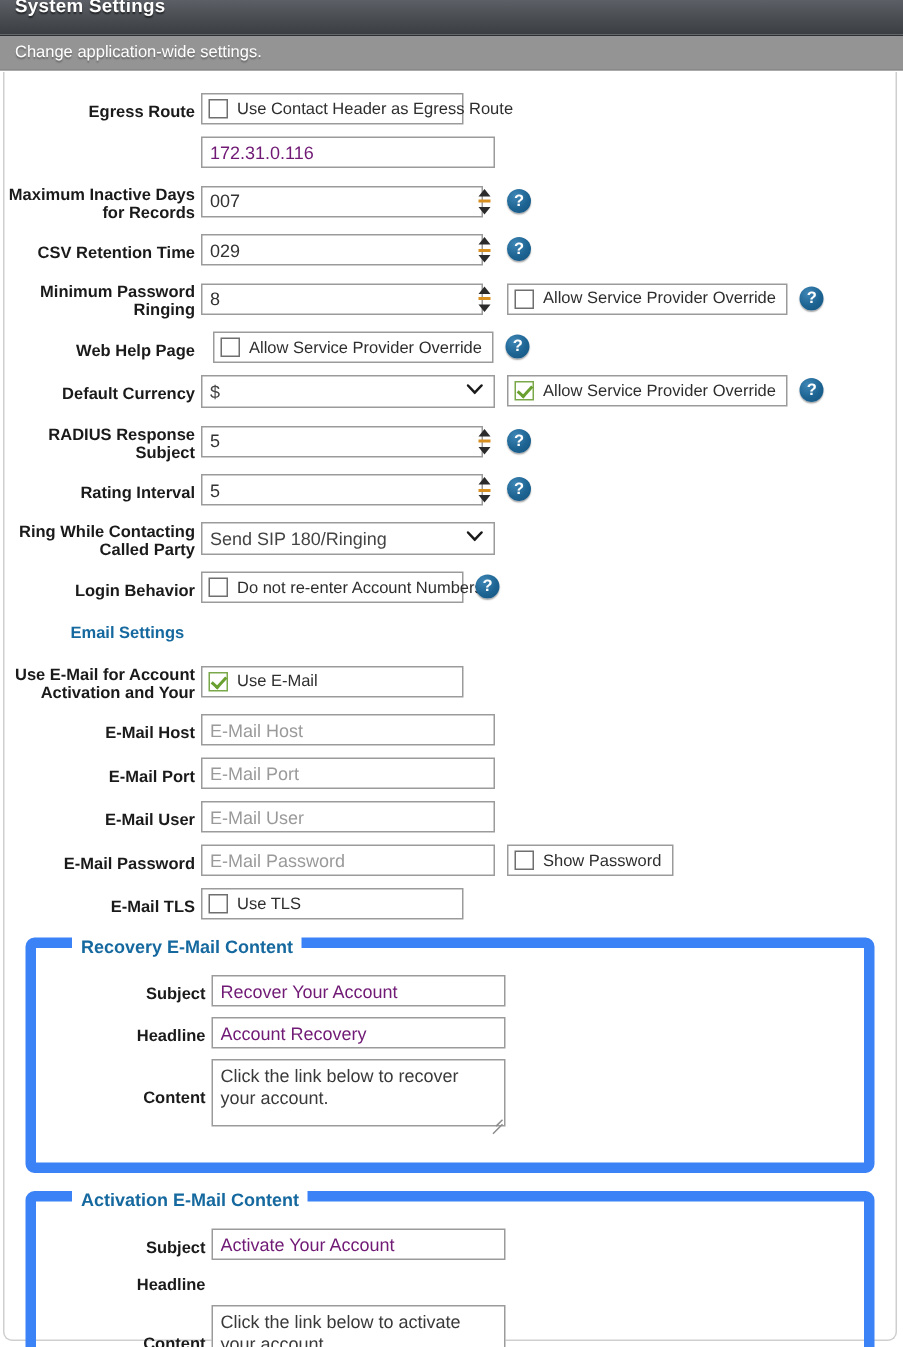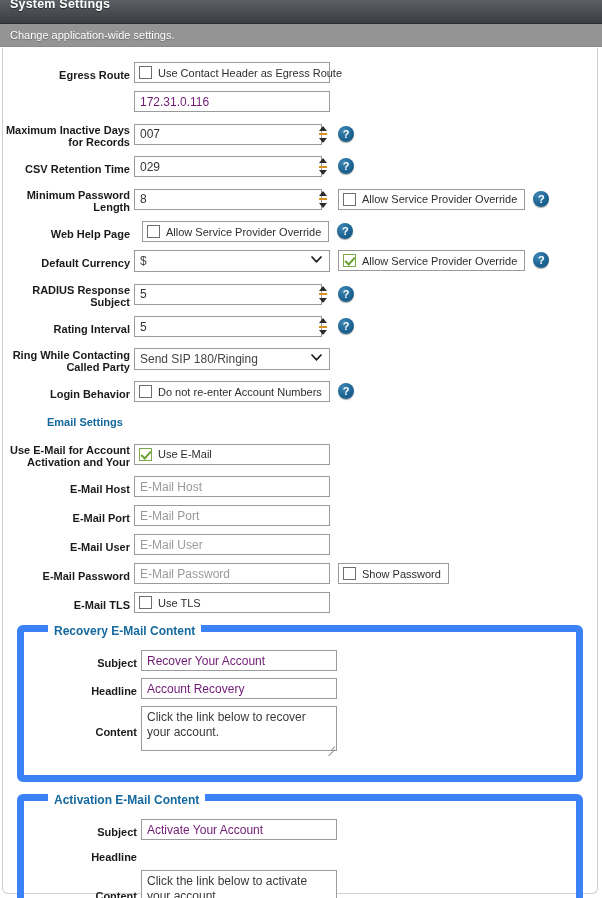--- a/index.html
+++ b/index.html
@@ -129,21 +129,21 @@
     white-space: nowrap; overflow: hidden;
   }
   .selarrow {
     position: absolute; right: 8px; top: 6px;
     width: 11px; height: 7px; pointer-events: none;
   }
   .selarrow svg { display: block; }
 
   
   .cbfield {
-    width: 196px;
+    width: 175px;
     height: 21px;
     border: 1px solid #9b9b9b;
     background: #fff;
     display: flex;
     align-items: center;
     padding-left: 4px;
     gap: 6px;
   }
   .cbfield.auto { width: auto; padding-right: 7px; }
   .cbx {
@@ -293,21 +293,21 @@
           <span class="up"></span>
             <span class="bar"></span>
             <span class="dn"></span>
         </span>
       </div>
       <div class="help">?</div>
     </div>
   </div>
 
   <div class="frow">
-    <div class="flabel">Minimum Password Length</div>
+    <div class="flabel">Minimum Password Ringing</div>
     <div class="fctl">
       <div class="numwrap">
         <input class="txt" type="text" value="8" style="">
         <span class="spin">
           <span class="up"></span>
             <span class="bar"></span>
             <span class="dn"></span>
         </span>
       </div>
       <div class="cbfield auto gap-override">

